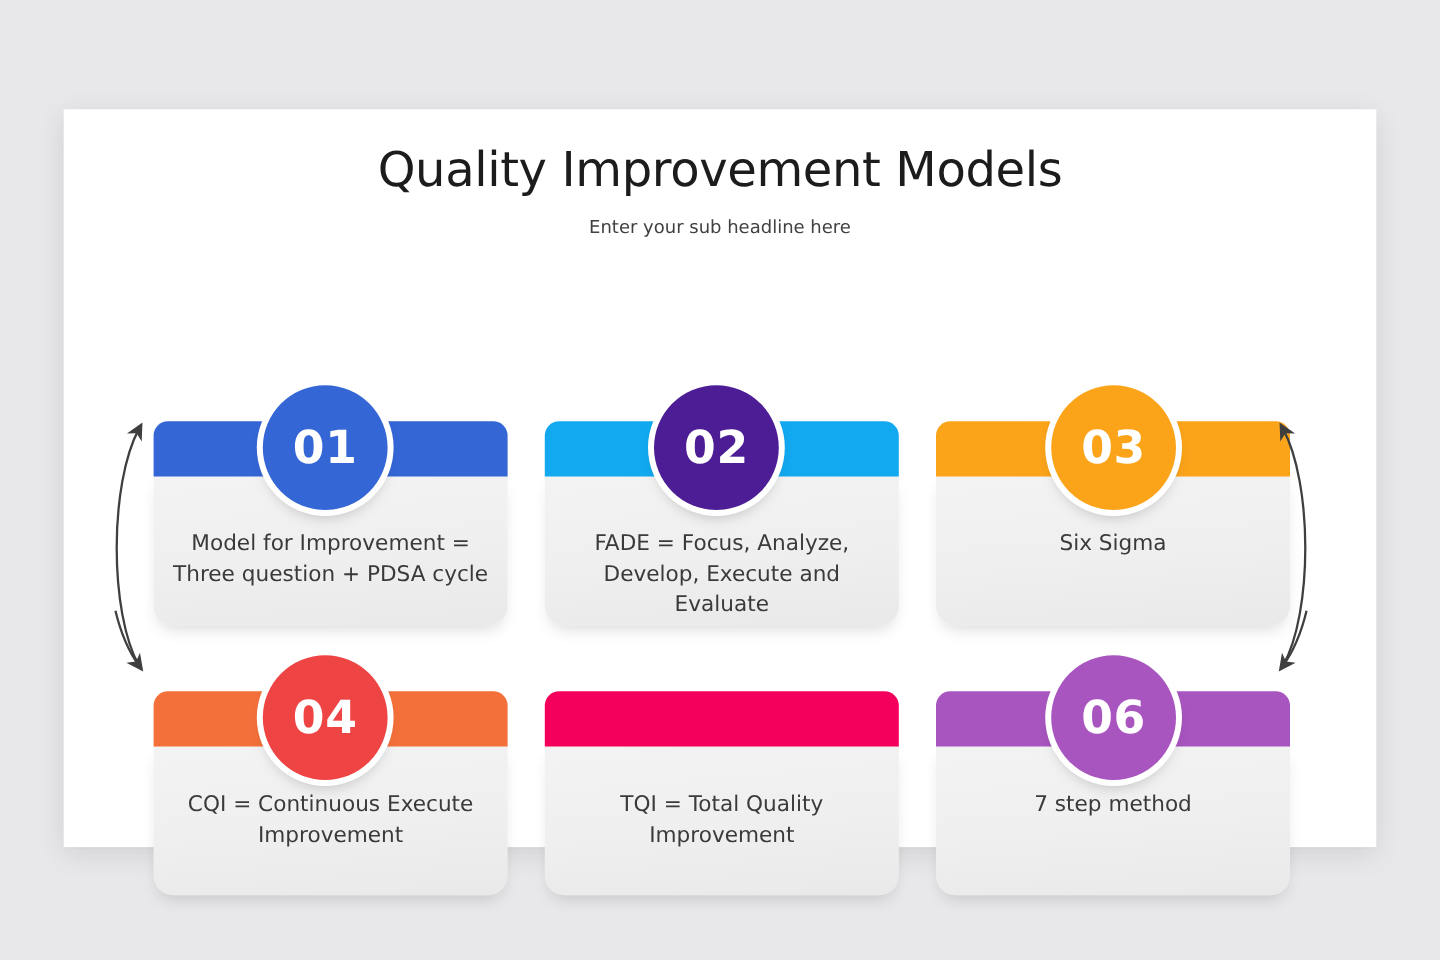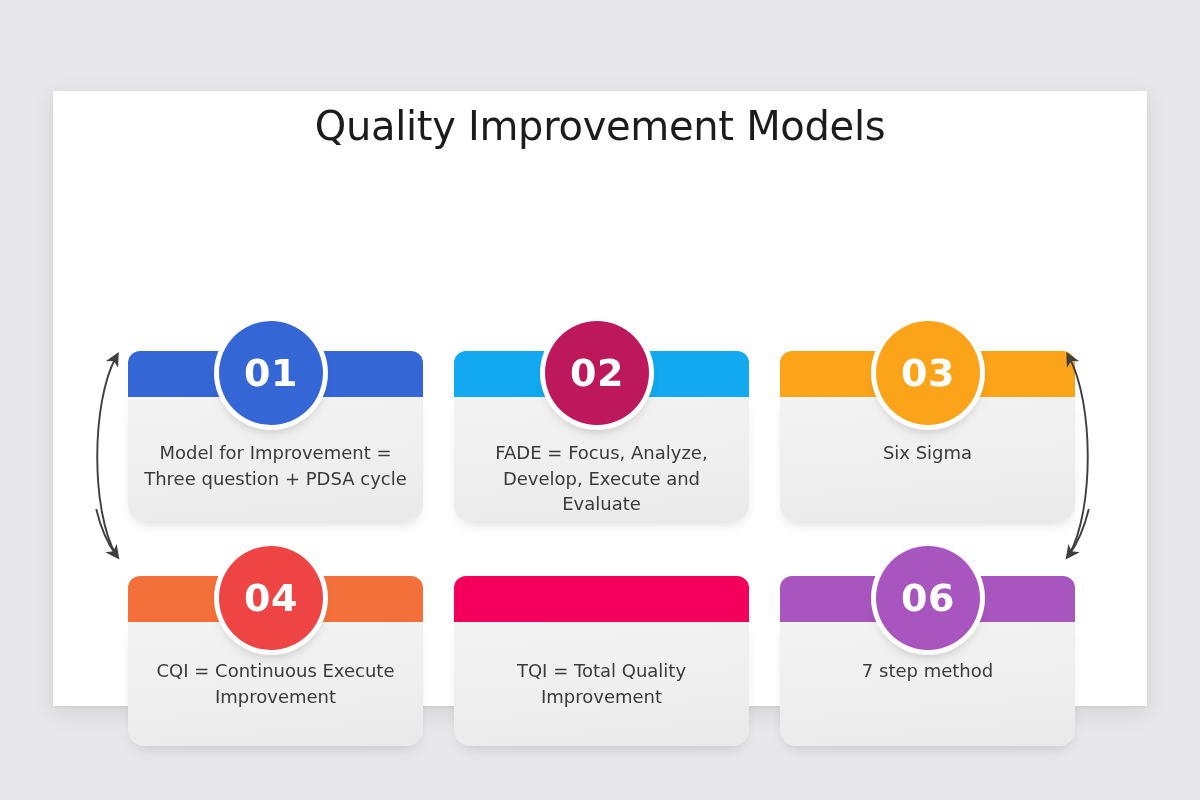--- a/index.html
+++ b/index.html
@@ -32,21 +32,21 @@
   
   #header {
     position: absolute;
     left: 0;
     top: 0;
     width: 1094px;
     text-align: center;
   }
   #page-title {
     margin: 0;
-    padding-top: 12px;
+    padding-top: 28px;
     font-size: 40px;
     font-weight: 400;
     color: #1c1c1c;
     letter-spacing: -0.3px;
     font-family: "DejaVu Sans", "Liberation Sans", sans-serif;
   }
   #page-subtitle {
     margin: 0;
     padding-top: 15px;
     font-size: 15px;
@@ -143,40 +143,41 @@
 </style>
 </head>
 <body style="background-color: rgb(232, 232, 234);">
 
 <div id="stage">
 
   <div id="slide" style="background-color: rgb(255, 255, 255);">
 
     <div id="header">
       <h1 id="page-title">Quality Improvement Models</h1>
+      <p id="page-subtitle">Enter your sub headline here</p>
     </div>
 
     <div id="card-grid">
 
       <div class="card card-col-0 card-row-0">
         <div class="card-bar" style="background-color: rgb(52, 102, 214);"></div>
         <div class="card-body">
           <div class="card-text">Model for Improvement = Three question + PDSA cycle</div>
         </div>
         <div class="card-circle" style="background-color: rgb(52, 102, 214); text-align: right;">
           <span class="card-number">01</span>
         </div>
       </div>
 
       <div class="card card-col-1 card-row-0">
         <div class="card-bar" style="background-color: rgb(18, 169, 240);"></div>
         <div class="card-body">
           <div class="card-text">FADE = Focus, Analyze, Develop, Execute and Evaluate</div>
         </div>
-        <div class="card-circle" style="background-color: #be185d; align-items: center;">
+        <div class="card-circle" style="background-color: #4c1d95; align-items: center;">
           <span class="card-number">02</span>
         </div>
       </div>
 
       <div class="card card-col-2 card-row-0">
         <div class="card-bar" style="background-color: rgb(251, 164, 26);"></div>
         <div class="card-body">
           <div class="card-text">Six Sigma</div>
         </div>
         <div class="card-circle" style="background-color: rgb(251, 164, 26);">

